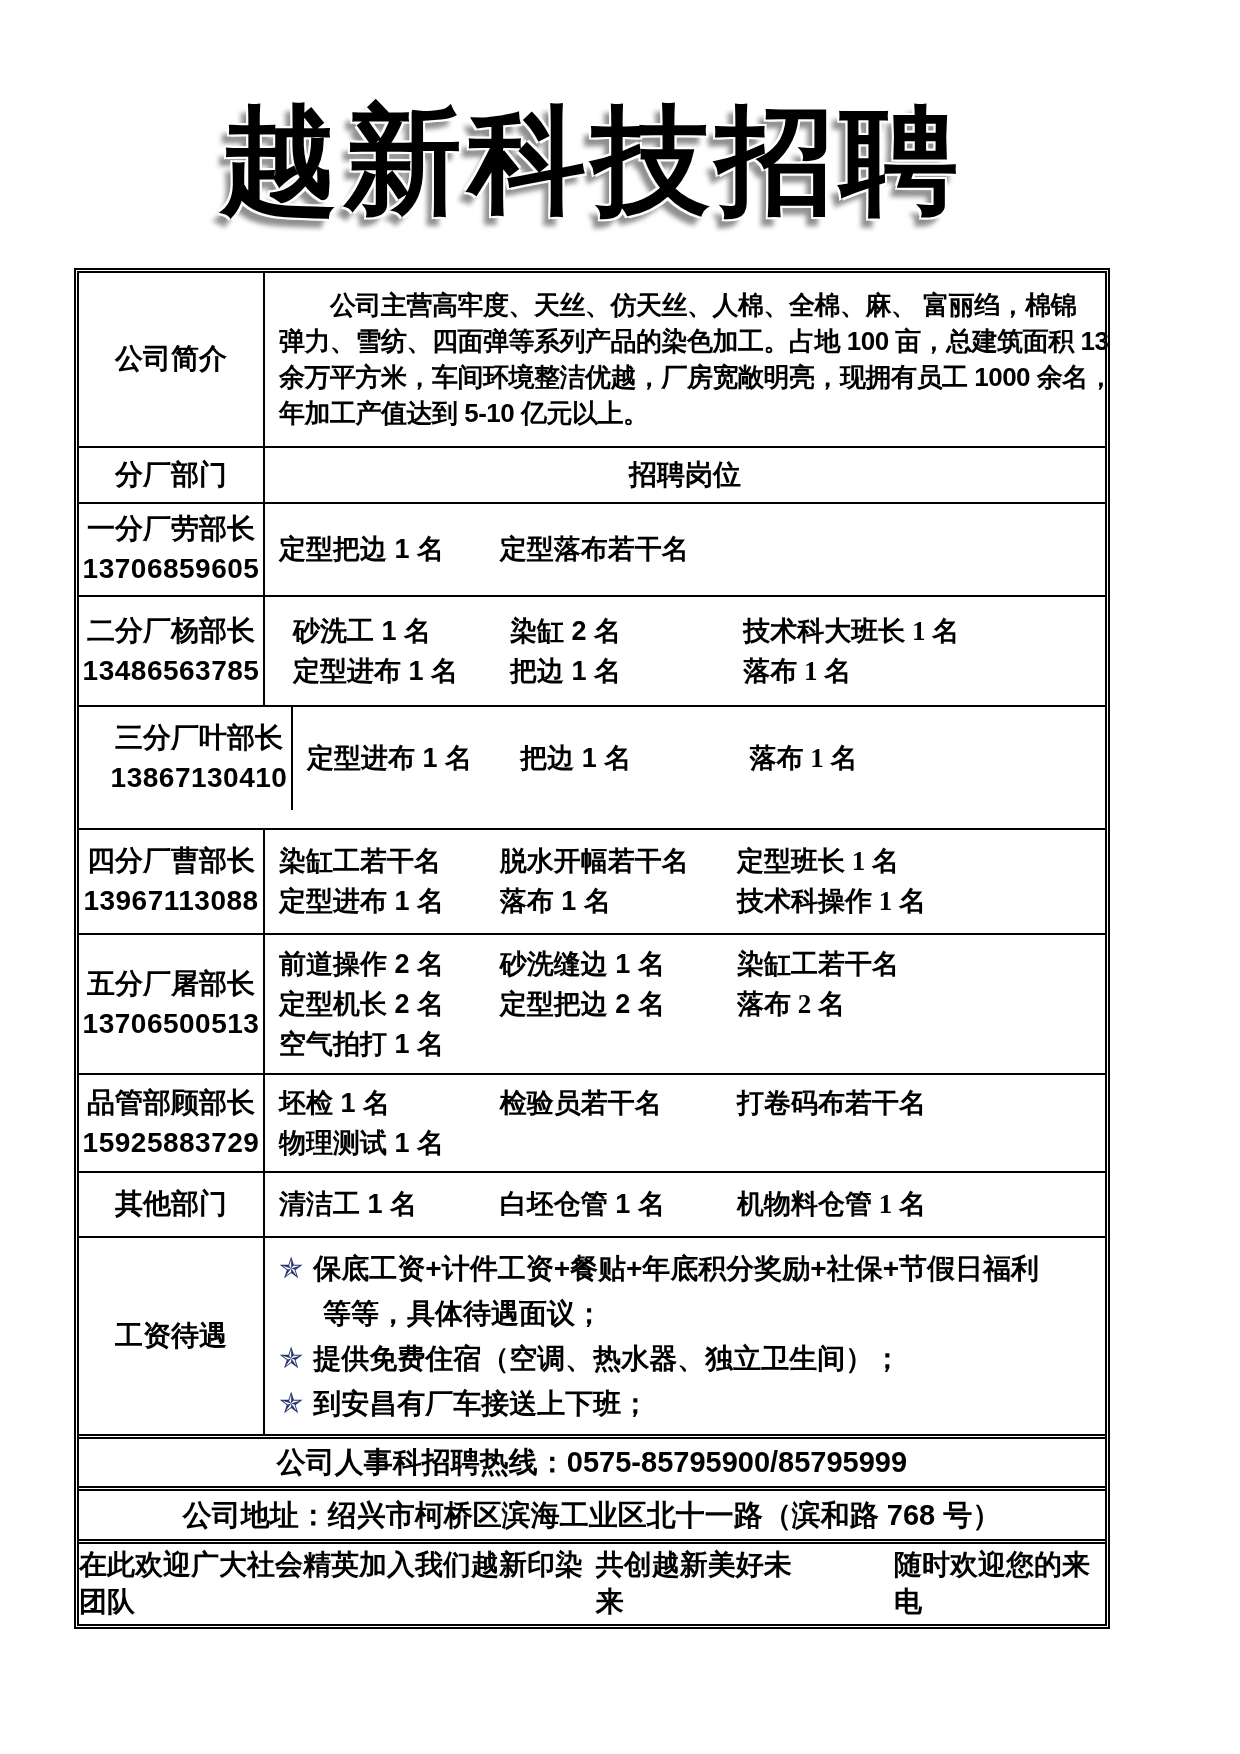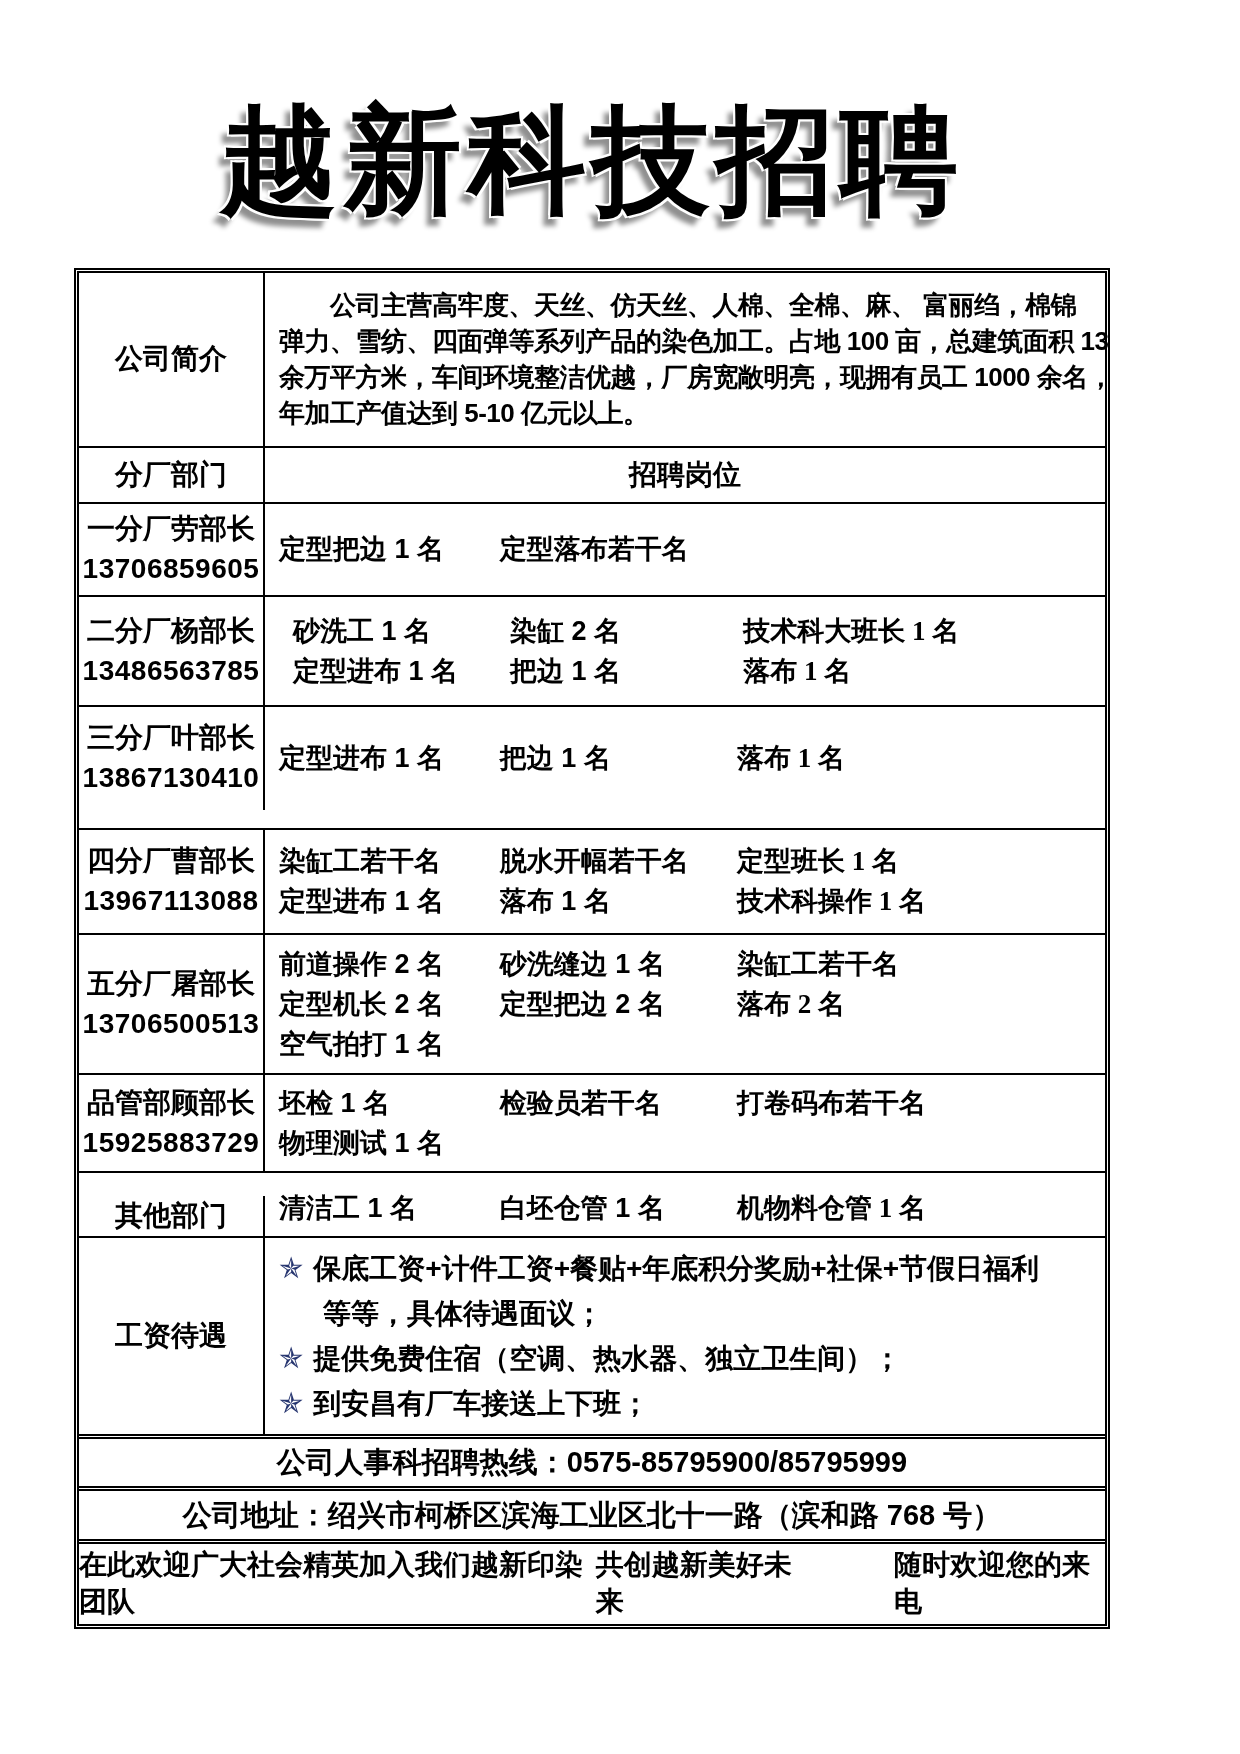--- a/index.html
+++ b/index.html
@@ -49,25 +49,25 @@
     flex: 1 1 auto;
     display: flex; flex-direction: column; justify-content: center;
     padding: 8px 8px 8px 14px;
     font-size: 27px; line-height: 40px;
     white-space: nowrap;
   }
   .intro-row   { min-height: 173px; }
   .header-row  { min-height: 56px; }
   .hrow0 { min-height: 93px; }
   .hrow1 { min-height: 110px; gap: 14px; }
-  .hrow2 { min-height: 105px; }
+  .hrow2 { min-height: 105px; padding-left: 28px; }
   .hrow3 { min-height: 105px; margin-top: 18px; }
   .hrow4 { min-height: 140px; }
   .hrow5 { min-height: 95px; }
-  .hrow6 { min-height: 65px; align-items: flex-end; }
+  .hrow6 { min-height: 65px; }
   .salary-row  { min-height: 190px; }
   .hotline-row { min-height: 52px; }
   .address-row { min-height: 53px; }
   .welcome-row { min-height: 67px; }
   .intro-text { font-size: 26px; line-height: 36px; letter-spacing: -0.5px; }
   .intro-text span { display: block; }
   .center-head {
     flex: 1 1 auto;
     display: flex; align-items: center; justify-content: center;
     font-size: 28px;

